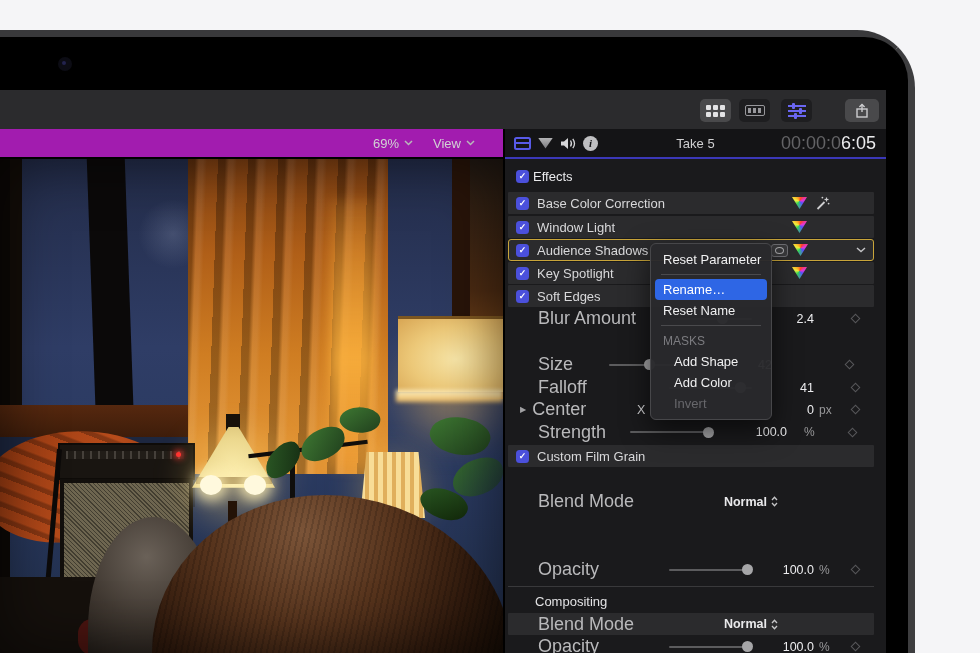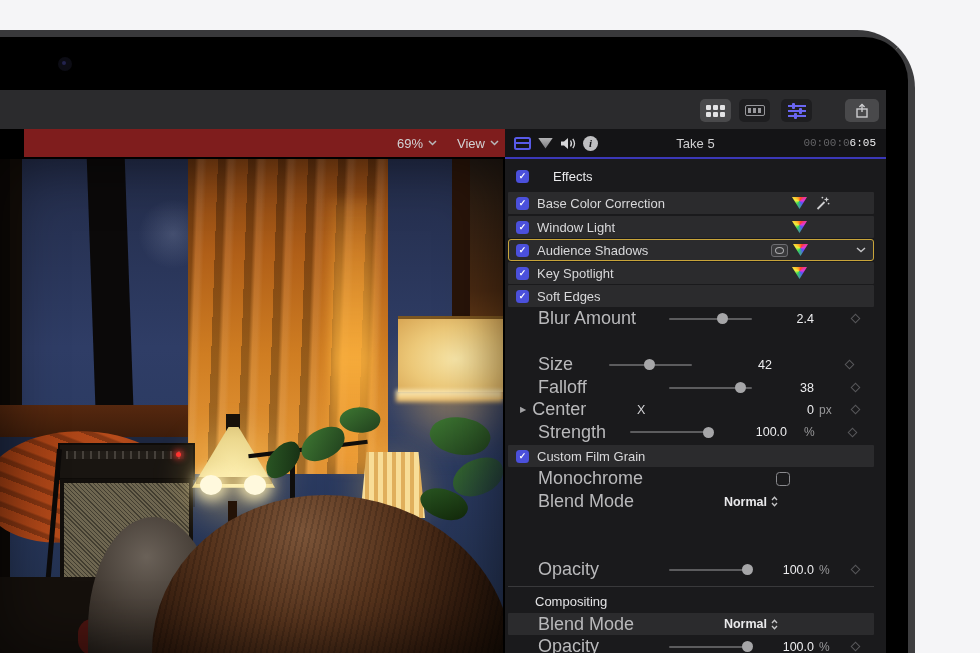--- a/index.html
+++ b/index.html
@@ -24,37 +24,37 @@
   .btn-light { background:#49494b; }
   .btn-dark  { background:#1e1e20; }
   .grid-ic { display:grid; grid-template-columns:repeat(3,5px); grid-template-rows:repeat(2,5px); gap:2px; }
   .grid-ic span { background:#e3e3e5; border-radius:1px; }
   .strip-ic { width:20px; height:11px; border:1.5px solid #97979b; border-radius:2px; display:flex; align-items:center; justify-content:center; gap:2px; }
   .strip-ic span { width:3px; height:5px; background:#97979b; }
   .sliders-ic { position:relative; width:18px; height:13px; }
   .sliders-ic i { position:absolute; left:0; width:18px; height:1.5px; background:#6a66f2; }
   .sliders-ic b { position:absolute; width:3px; height:5.5px; background:#6a66f2; border-radius:1px; }
 
-  .viewer-toolbar { position:absolute; left:0; top:129px; width:503px; height:28px; background:#7f1d1d;
-                    display:flex; align-items:center; justify-content:flex-end; gap:20px; padding-right:28px;margin-left:24px; }
+  .viewer-toolbar { position:absolute; left:0; top:129px; width:503px; height:28px; background:#a21caf;
+                    display:flex; align-items:center; justify-content:flex-end; gap:20px; padding-right:28px; }
   .vt-dd { display:flex; align-items:center; gap:5px; color:#d2d2d4; font-size:13px; }
   .chev { display:inline-block; }
 
   .insp-header { position:absolute; left:505px; top:129px; width:381px; height:28px; background:#141416;
                  display:flex; align-items:center; }
   .insp-tabs { display:flex; align-items:center; gap:7px; padding-left:9px; }
   .film-ic { width:17px; height:13px; border:2px solid #585ae8; border-radius:2.5px; position:relative; }
   .film-ic::after { content:""; position:absolute; left:0; right:0; top:3.5px; height:2px; background:#585ae8; }
   .tri-gray { width:15px; height:11px; clip-path:polygon(0 0,100% 0,50% 100%);
               background:linear-gradient(#b3b3b5,#77777b); }
   .info-ic { width:15px; height:15px; border-radius:50%; background:#bfbfc1; color:#151517;
              font-family:"Liberation Serif", serif; font-style:italic; font-weight:bold; font-size:11px;
              display:flex; align-items:center; justify-content:center; }
   .insp-title { position:absolute; left:0; right:0; text-align:center; color:#cfcfd1; font-size:13px; }
-  .insp-tc { position:absolute; right:10px; font-family:Liberation Mono, monospace; font-size:11px; }
+  .insp-tc { position:absolute; right:10px; font-family:Liberation Sans, sans-serif; font-size:18px; }
   .tc-dim { color:#636366; } .tc-bright { color:#ececee; }
   .accent-line { position:absolute; left:505px; top:157px; width:381px; height:2px; background:#3b38b8; }
 
   
   .viewer { position:absolute; left:0; top:159px; width:503px; height:494px; overflow:hidden;
             background:linear-gradient(180deg,#232c49 0%,#2f3d66 38%,#2a3a61 62%,#202d48 100%); }
   .viewer * { position:absolute; }
   .v-post1 { left:0; top:0; width:22px; height:268px; background:#130d08; }
   .v-post1b{ left:0; top:0; width:10px; height:494px; background:#0c0806; }
   .v-post2 { left:92px; top:0; width:38px; height:300px; background:#0b0909; transform:skewX(2deg); }
@@ -132,21 +132,21 @@
 
   
   .inspector { position:absolute; left:505px; top:159px; width:381px; height:494px; background:#1a1a1c; overflow:hidden; }
   .row { position:absolute; left:3px; width:366px; display:flex; align-items:center; }
   .row-bg { background:#2b2b2d; border-radius:1px; }
   .sel-gold { outline:1.5px solid #c9a53a; outline-offset:-1px; border-radius:3px; }
   .cb { flex:0 0 13px; width:13px; height:13px; border-radius:3.5px; background:#4b50dc;
         color:#fff; font-size:9px; font-weight:bold; display:flex; align-items:center; justify-content:center; }
   .cb-empty { width:14px; height:14px; border-radius:3.5px; border:1.5px solid #8b8b8f; background:transparent; }
   .efx-label { color:#d8d8da; font-size:13px; margin-left:8px; white-space:nowrap; }
-  .hdr-label { color:#eaeaec; font-size:13px; margin-left:24px; }
+  .hdr-label { color:#eaeaec; font-size:13px; margin-left:4px; }
   .plabel { color:#b9b9bb; font-size:18px; white-space:nowrap; }
   .spacer { flex:1; }
   .tri-color { width:15px; height:12px; clip-path:polygon(0 0,100% 0,50% 100%);
         background:conic-gradient(from 220deg at 50% 35%, #35d957, #f2ee3e 18%, #ff9a20 33%, #ff3b30 46%, #e038d8 60%, #5450ff 75%, #35d957); }
   .slider { position:relative; width:83px; height:2px; background:#5c5c5e; border-radius:1px; flex:0 0 83px; }
   .thumb { position:absolute; top:-4.5px; width:11px; height:11px; border-radius:50%; background:#a6a6a8; }
   .valcol { flex:0 0 62px; text-align:right; color:#ececee; font-size:12.5px; }
   .unitcol { flex:0 0 26px; padding-left:5px; color:#98989a; font-size:12px; text-align:left; }
   .kfcol { flex:0 0 30px; display:flex; justify-content:center; }
   .kf { width:7px; height:7px; border:1.5px solid #57575a; transform:rotate(45deg); }
@@ -384,21 +384,21 @@
         </span>
       <span class="rpad"></span>
     </div>
 
     <div class="row" style="top:218px; height:21px; padding-left:30px;">
       <span class="plabel">Falloff</span>
       <span class="spacer"></span>
       <span class="slider">
           <span class="thumb" style="left:80%;"></span>
         </span>
-      <span class="valcol">38</span>
+      <span class="valcol">41</span>
       <span class="unitcol"></span>
       <span class="kfcol">
           <span class="kf"></span>
         </span>
       <span class="rpad"></span>
     </div>
 
     <div class="row" style="top:240px; height:21px; padding-left:12px; position:absolute;">
       <span class="disc">▶</span>
       <span class="plabel">Center</span>
@@ -426,25 +426,20 @@
       <span class="rpad"></span>
     </div>
 
     <div class="row row-bg" style="top:286px; height:22px; padding-left:8px;">
       <span class="cb">
           <span>✓</span>
         </span>
       <span class="efx-label">Custom Film Grain</span>
     </div>
 
-    <div class="row" style="top:309px; height:21px; padding-left:30px;">
-      <span class="plabel">Monochrome</span>
-      <span class="spacer"></span>
-      <span class="cb-empty" style="margin-right:84px;"></span>
-    </div>
 
     <div class="row" style="top:332px; height:21px; padding-left:30px;">
       <span class="plabel">Blend Mode</span>
       <span class="spacer"></span>
       <span class="popup" style="margin-right:96px;">
         <span>Normal</span>
         <svg width="7" height="11" viewBox="0 0 7 11">
             <polyline points="1,4 3.5,1.2 6,4" fill="none" stroke="#c6c6c8" stroke-width="1.3"></polyline>
             <polyline points="1,7 3.5,9.8 6,7" fill="none" stroke="#c6c6c8" stroke-width="1.3"></polyline>
           </svg>
@@ -493,14 +488,25 @@
         </span>
       <span class="valcol">100.0</span>
       <span class="unitcol">%</span>
       <span class="kfcol">
           <span class="kf"></span>
         </span>
       <span class="rpad"></span>
     </div>
   </div>
 
+  <div class="menu">
+    <div class="mi">Reset Parameter</div>
+    <div class="msep"></div>
+    <div class="mi mi-hl">Rename…</div>
+    <div class="mi">Reset Name</div>
+    <div class="msep"></div>
+    <div class="mi mi-dim">MASKS</div>
+    <div class="mi mi-ind">Add Shape</div>
+    <div class="mi mi-ind">Add Color</div>
+    <div class="mi mi-ind mi-off">Invert</div>
+  </div>
 
 </div>
 
 </body></html>

